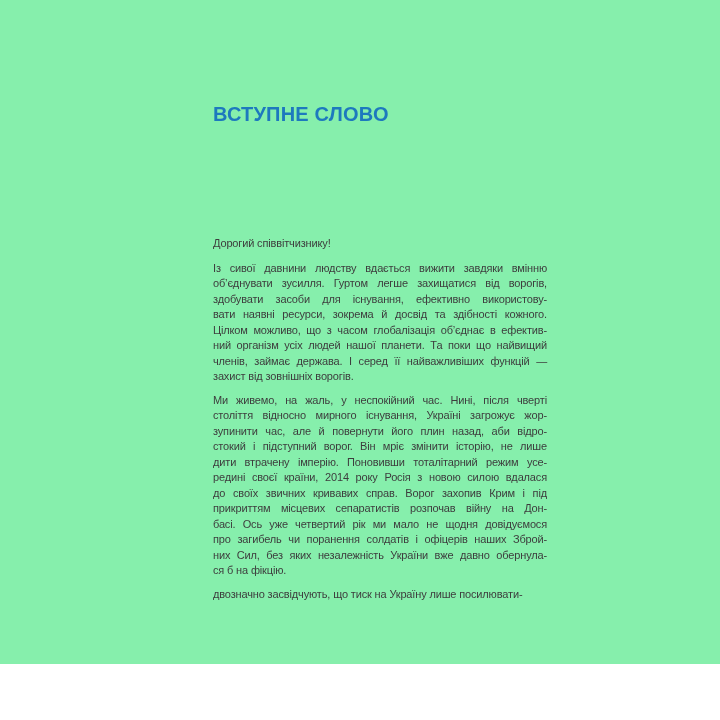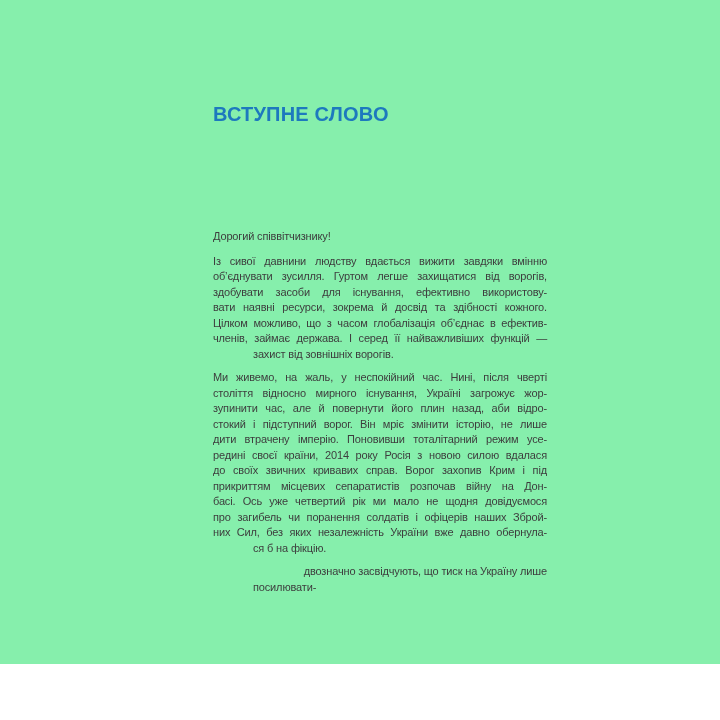--- a/index.html
+++ b/index.html
@@ -20,61 +20,61 @@
     left: 213px;
     top: 90px;
     font-size: 20px;
     font-weight: bold;
     letter-spacing: 0.2px;
     color: #1d79be;
   }
   .text-column {
     position: absolute;
     left: 213px;
-    top: 229px;
+    top: 236px;
     width: 334px;
     color: #3d3d3d;
     font-size: 11px;
     letter-spacing: -0.15px;
     line-height: 15.5px;
   }
   .salutation {
     margin: 0 0 9px 0;
     text-align: left;
   }
   .para {
     margin: 0 0 8px 0;
   }
   .line {
     text-align: justify;
     
     text-align-last: justify;
     white-space: normal;
   }
   .line.last {
-    text-align: right;
+    text-align: center;
     text-align-last: left;
-    margin-left: 40px;
   }
 </style>
 </head>
 <body>
 
 <div class="page">
   <h1 class="chapter-title">ВСТУПНЕ СЛОВО</h1>
 
   <div class="text-column">
     <div class="salutation">Дорогий співвітчизнику!</div>
     <div>
         <div class="para">
           <div class="line">Із сивої давнини людству вдається вижити завдяки вмінню</div>
           <div class="line">об’єднувати зусилля. Гуртом легше захищатися від ворогів,</div>
           <div class="line">здобувати засоби для існування, ефективно використову-</div>
           <div class="line">вати наявні ресурси, зокрема й досвід та здібності кожного.</div>
           <div class="line">Цілком можливо, що з часом глобалізація об’єднає в ефектив-</div>
+          <div class="line">ний організм усіх людей нашої планети. Та поки що найвищий</div>
           <div class="line">членів, займає держава. І серед її найважливіших функцій —</div>
           <div class="line last">захист від зовнішніх ворогів.</div>
         </div>
         <div class="para">
           <div class="line">Ми живемо, на жаль, у неспокійний час. Нині, після чверті</div>
           <div class="line">століття відносно мирного існування, Україні загрожує жор-</div>
           <div class="line">зупинити час, але й повернути його плин назад, аби відро-</div>
           <div class="line">стокий і підступний ворог. Він мріє змінити історію, не лише</div>
           <div class="line">дити втрачену імперію. Поновивши тоталітарний режим усе-</div>
           <div class="line">редині своєї країни, 2014 року Росія з новою силою вдалася</div>

